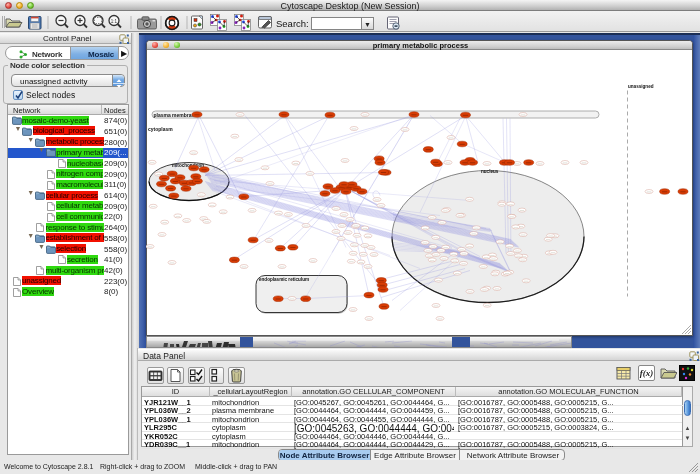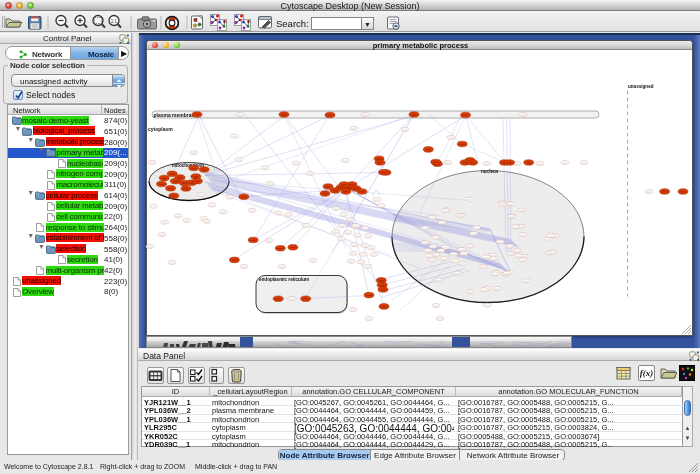--- a/index.html
+++ b/index.html
@@ -934,21 +934,20 @@
       <div class="abs" style="left:0;top:36.0px;width:540px;height:8.5px;border-bottom:1px solid #e4e4e4;">
         <div class="abs" style="left:2px;top:0;width:64px;font-size:7.5px;font-weight:bold;color:#111;overflow:hidden;white-space:nowrap;">YLR295C</div>
         <div class="abs" style="left:70px;top:0;width:78px;font-size:7.5px;font-weight:normal;color:#111;overflow:hidden;white-space:nowrap;">cytoplasm</div>
         <div class="abs" style="left:152px;top:0;width:160px;font-size:10px;font-weight:normal;color:#111;overflow:hidden;white-space:nowrap;">[GO:0045263, GO:0044444, GO:0044464, G...</div>
         <div class="abs" style="left:316px;top:0;width:222px;font-size:7.5px;font-weight:normal;color:#111;overflow:hidden;white-space:nowrap;">[GO:0016787, GO:0005215, GO:0003824, G...</div>
       </div>
       <div class="abs" style="left:0;top:44.5px;width:540px;height:8.5px;border-bottom:1px solid #e4e4e4;">
         <div class="abs" style="left:2px;top:0;width:64px;font-size:7.5px;font-weight:bold;color:#111;overflow:hidden;white-space:nowrap;">YKR052C</div>
         <div class="abs" style="left:70px;top:0;width:78px;font-size:7.5px;font-weight:normal;color:#111;overflow:hidden;white-space:nowrap;">cytoplasm</div>
         <div class="abs" style="left:152px;top:0;width:160px;font-size:7.5px;font-weight:normal;color:#111;overflow:hidden;white-space:nowrap;">[GO:0044464, GO:0044446, GO:0044444, G...</div>
-        <div class="abs" style="left:316px;top:0;width:222px;font-size:7.5px;font-weight:normal;color:#111;overflow:hidden;white-space:nowrap;">[GO:0005488, GO:0005215, GO:0003674]</div>
       </div>
       <div class="abs" style="left:0;top:53.0px;width:540px;height:8.5px;border-bottom:1px solid #e4e4e4;">
         <div class="abs" style="left:2px;top:0;width:64px;font-size:7.5px;font-weight:bold;color:#111;overflow:hidden;white-space:nowrap;">YDR039C__1</div>
         <div class="abs" style="left:70px;top:0;width:78px;font-size:7.5px;font-weight:normal;color:#111;overflow:hidden;white-space:nowrap;">mitochondrion</div>
         <div class="abs" style="left:152px;top:0;width:160px;font-size:7.5px;font-weight:normal;color:#111;overflow:hidden;white-space:nowrap;">[GO:0044464, GO:0044444, GO:0044429, G...</div>
         <div class="abs" style="left:316px;top:0;width:222px;font-size:7.5px;font-weight:normal;color:#111;overflow:hidden;white-space:nowrap;">[GO:0016787, GO:0005488, GO:0005215, G...</div>
       </div>
     </div>
     <div class="abs" style="left:545px;top:38px;width:10px;height:61px;background:#f0f0f0;border:1px solid #aaa;border-left:none;">
       <div class="abs" style="left:1px;top:13px;width:7px;height:16px;background:linear-gradient(90deg,#a8d2f4,#4f8ed8 70%,#3c74c0);border-radius:4px;border:0.5px solid #3a6db5;"></div>

